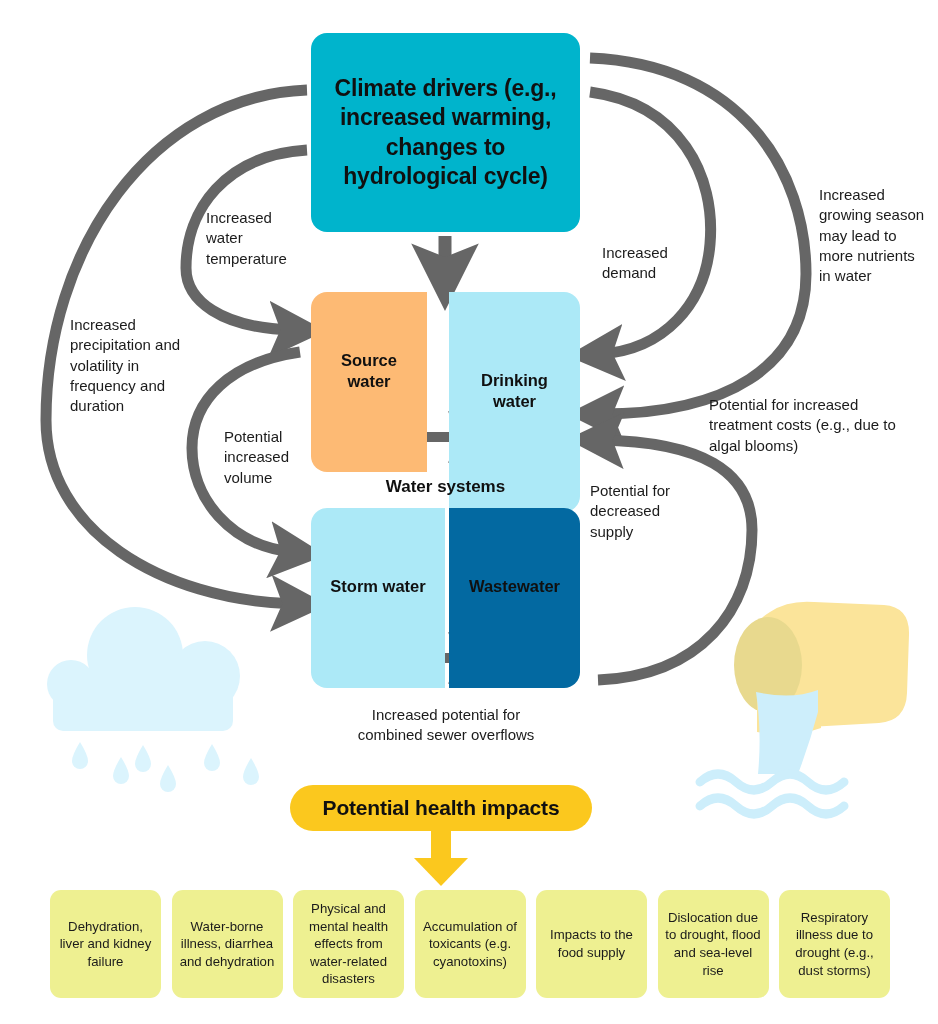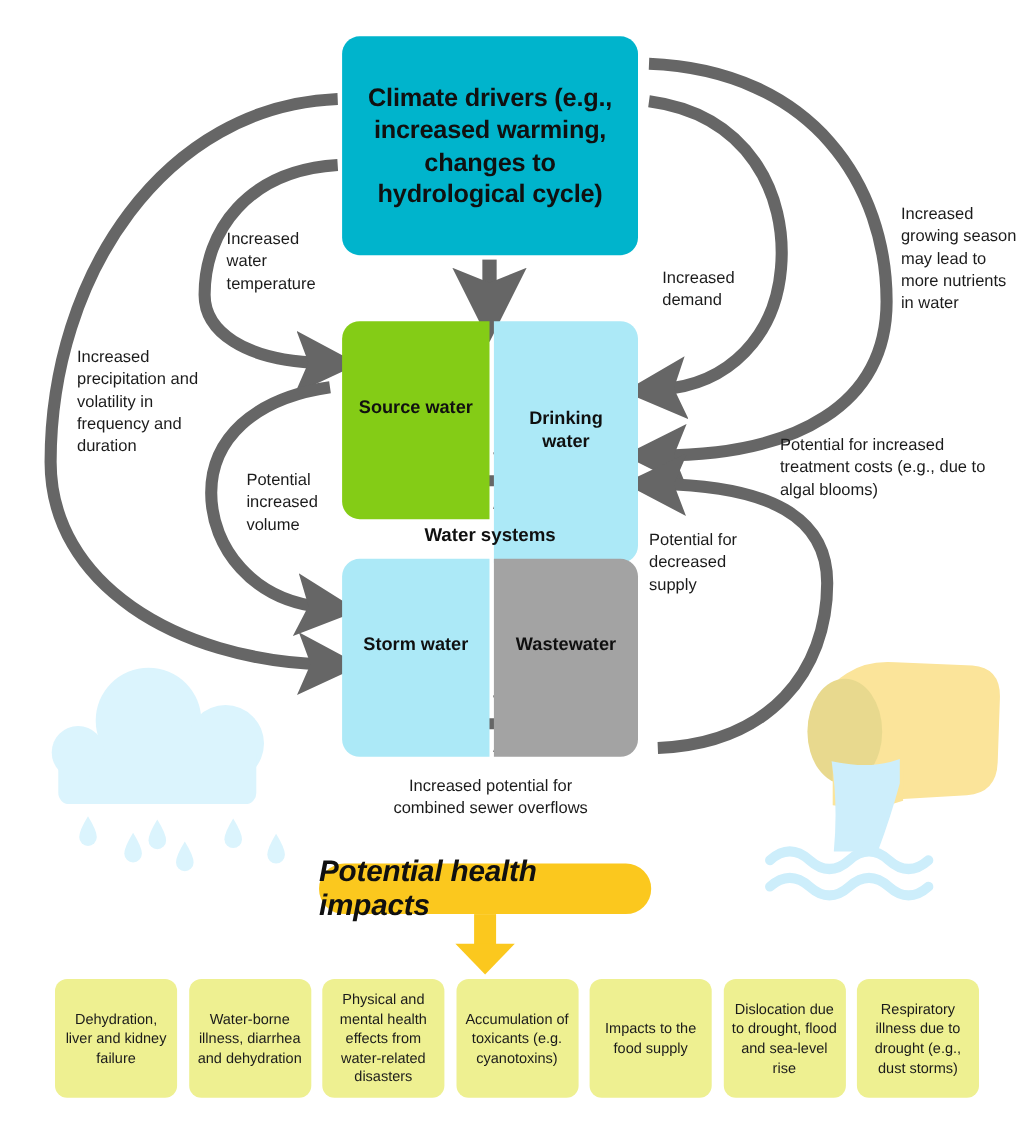--- a/index.html
+++ b/index.html
@@ -46,37 +46,37 @@
   }
   .wbox .txt {
     font-size: 16.5px;
     font-weight: 700;
     line-height: 1.3;
     color: #101010;
     padding: 0 10px;
     margin-top: -22px;
   }
   #box-source {
-    left: 311px; top: 292px; width: 134px; height: 180px;
-    background: #84cc16;
+    left: 311px; top: 292px; width: 116px; height: 180px;
+    background: #fdba74;
     border-radius: 16px 0 0 16px;
   }
   #box-drinking {
     left: 449px; top: 292px; width: 131px; height: 220px;
     background: #ace9f7;
     border-radius: 0 16px 16px 0;
   }
   #box-storm {
     left: 311px; top: 508px; width: 134px; height: 180px;
     background: #ace9f7;
     border-radius: 16px 0 0 16px;
   }
   #box-waste {
     left: 449px; top: 508px; width: 131px; height: 180px;
-    background: #a3a3a3;
+    background: #0369a1;
     border-radius: 0 16px 16px 0;
   }
 
   .water-systems-label {
     position: absolute;
     left: 311px; top: 477px; width: 269px;
     text-align: center;
     font-size: 17px; font-weight: 700; color: #101010;
   }
 
@@ -92,21 +92,21 @@
   
   .banner {
     position: absolute;
     left: 290px; top: 785px;
     width: 302px; height: 46px;
     background: #fbc81e;
     border-radius: 23px;
     display: flex; align-items: center; justify-content: center;
   }
   .banner .txt {
-    font-size: 27px; font-weight: 700; color: #101010; letter-spacing: -0.2px; font-style: italic;
+    font-size: 21px; font-weight: 700; color: #101010; letter-spacing: -0.2px;
   }
 
   
   #impacts {
     position: absolute;
     left: 50px; top: 890px;
     width: 840px; height: 108px;
     display: flex;
     justify-content: space-between;
   }

